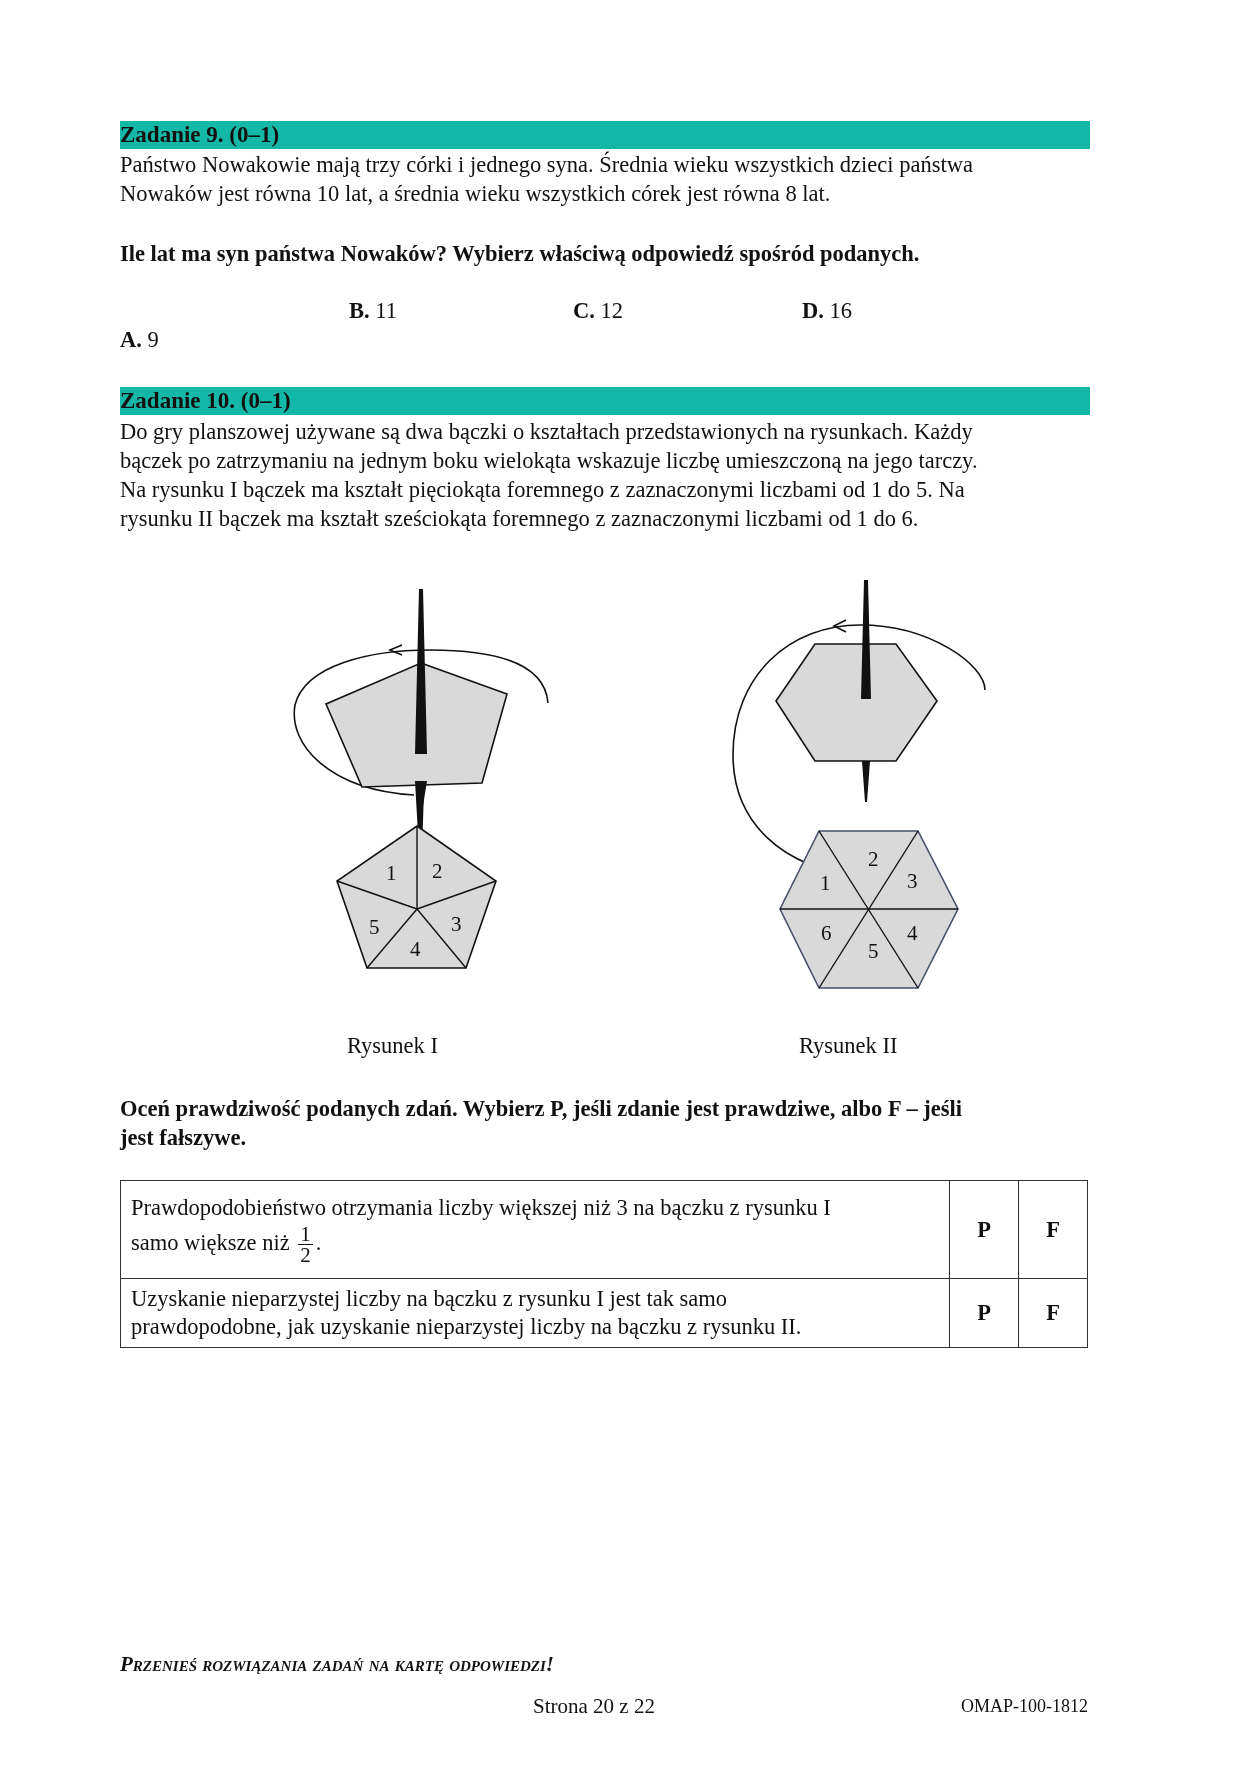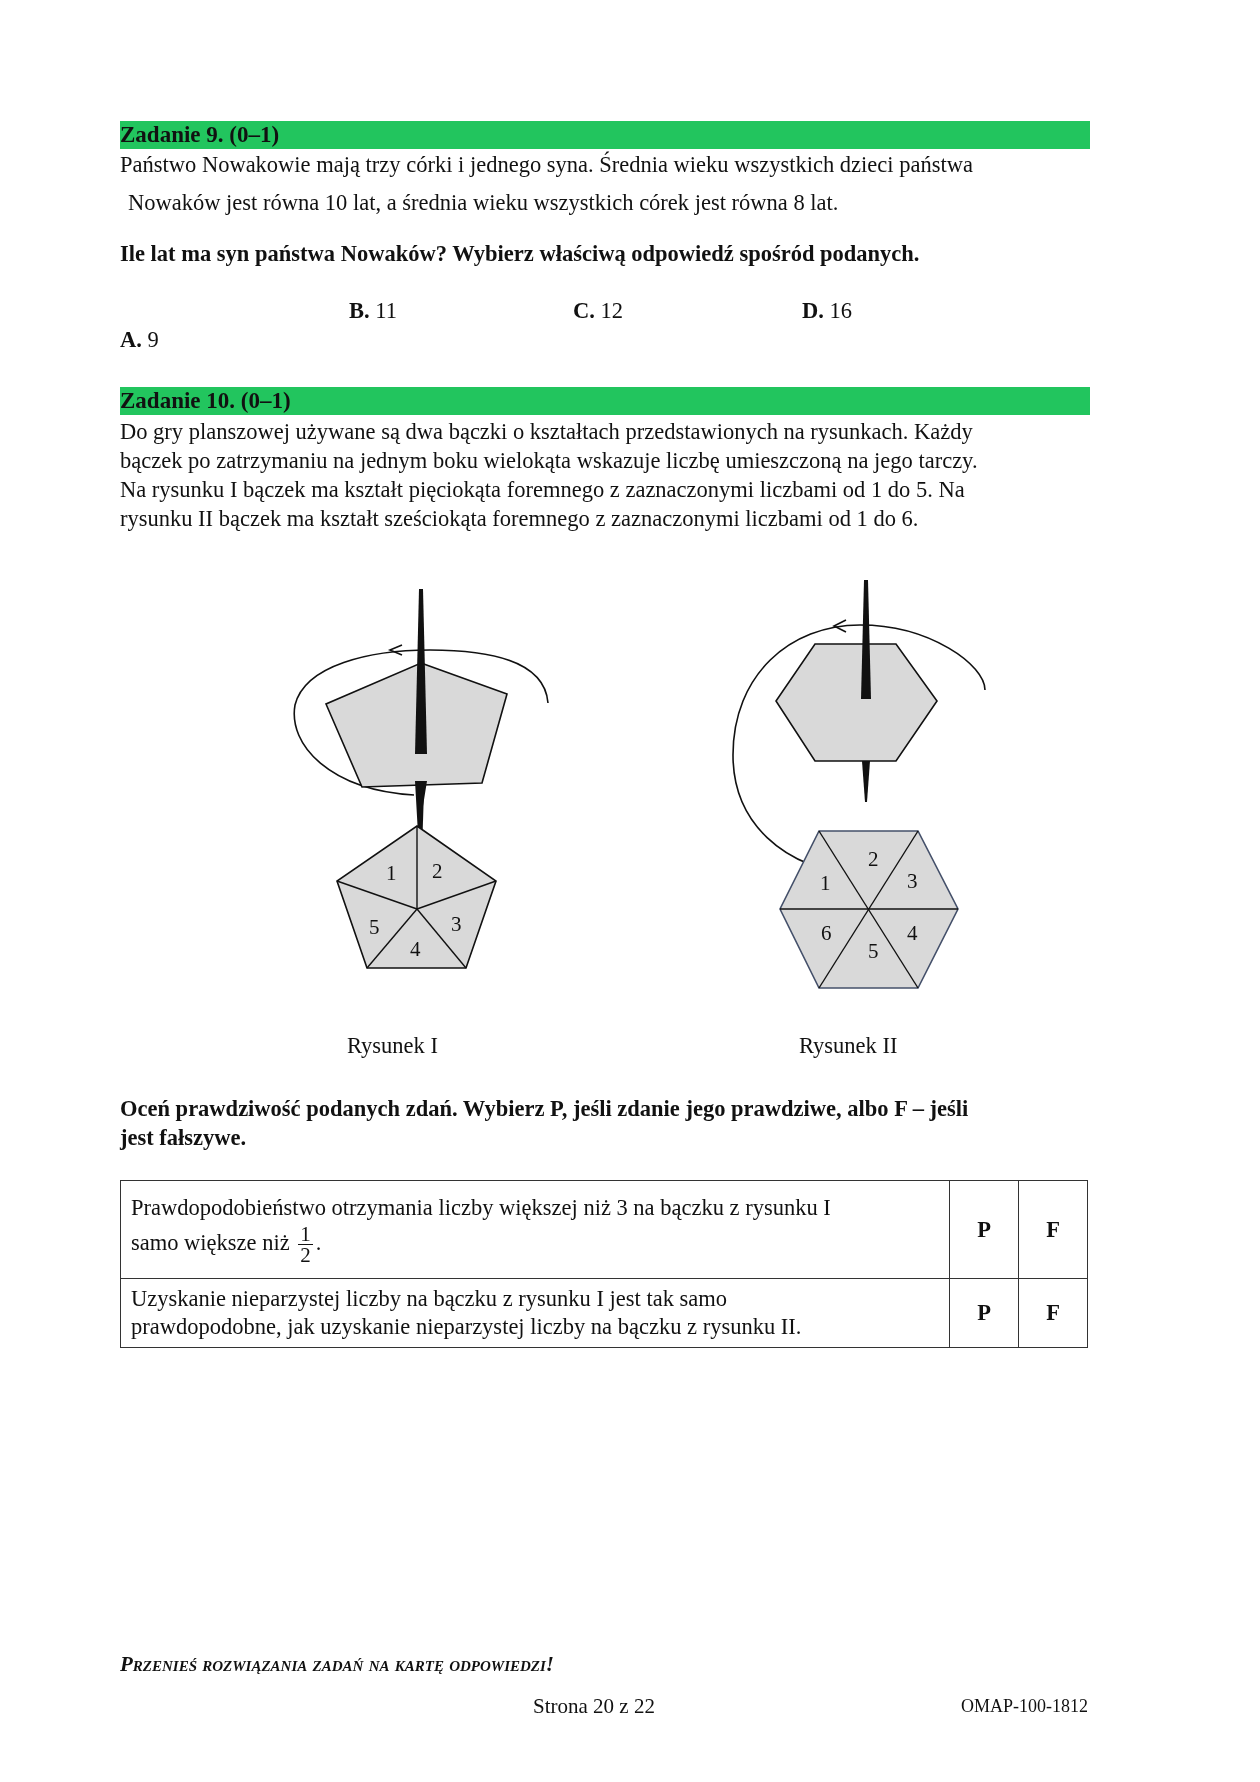--- a/index.html
+++ b/index.html
@@ -1,19 +1,19 @@
 <!DOCTYPE html>
 <html><head>
 <meta charset="utf-8">
 <style>
   html, body { margin:0; padding:0; background:#fff; }
   body { width:1260px; height:1782px; position:relative; overflow:hidden;
          font-family:"Liberation Serif", serif; color:#111; }
   .abs { position:absolute; }
-  .bar { position:absolute; left:120px; width:970px; height:28px; background:#22c55e; }
+  .bar { position:absolute; left:120px; width:970px; height:28px; background:#14b8a6; }
   .bar span { position:absolute; left:0; top:1px; font-weight:bold; font-size:23px; line-height:26px; }
   .txt { position:absolute; left:120px; font-size:22.5px; line-height:29px; white-space:nowrap; }
   .bold { font-weight:bold; }
   .opt { position:absolute; top:298px; font-size:22.5px; }
   .opt b { font-weight:bold; }
   table.pf { position:absolute; left:120px; top:1180px; width:968px; border-collapse:collapse; font-size:22.5px; }
   table.pf td { border:1.5px solid #333; vertical-align:middle; }
   table.pf td.stmt { padding:4px 10px; line-height:28px; }
   table.pf td.pf-cell { width:66px; text-align:center; font-weight:bold; }
   .frac { display:inline-block; vertical-align:middle; text-align:center; font-size:21px; line-height:20px; margin:0 3px; }
@@ -24,21 +24,21 @@
   .code { position:absolute; right:172px; top:1696px; font-size:18px; }
   .caption { position:absolute; font-size:22.5px; }
 </style>
 </head>
 <body>
 
 <div class="bar" style="top:121px;">
   <span>Zadanie 9. (0–1)</span>
 </div>
 <div class="txt" style="top:150px;">Państwo Nowakowie mają trzy córki i jednego syna. Średnia wieku wszystkich dzieci państwa</div>
-<div class="txt" style="top:188px;margin-left:8px;">Nowaków jest równa 10 lat, a średnia wieku wszystkich córek jest równa 8 lat.</div>
+<div class="txt" style="top:179px;">Nowaków jest równa 10 lat, a średnia wieku wszystkich córek jest równa 8 lat.</div>
 <div class="txt bold" style="top:239px;">Ile lat ma syn państwa Nowaków? Wybierz właściwą odpowiedź spośród podanych.</div>
 
 <div class="opt" style="left:120px;margin-top:29px;"><b>A.</b> <span>9</span></div>
 <div class="opt" style="left:349px;"><b>B.</b> <span>11</span></div>
 <div class="opt" style="left:573px;"><b>C.</b> <span>12</span></div>
 <div class="opt" style="left:802px;"><b>D.</b> <span>16</span></div>
 
 <div class="bar" style="top:387px;">
   <span>Zadanie 10. (0–1)</span>
 </div>
@@ -94,21 +94,21 @@
       <text x="907" y="940">4</text>
       <text x="868" y="958">5</text>
       <text x="821" y="940">6</text>
     </g>
   </g>
 </svg>
 
 <div class="caption" style="left:347px; top:1033px;">Rysunek I</div>
 <div class="caption" style="left:799px; top:1033px;">Rysunek II</div>
 
-<div class="txt bold" style="top:1094px;">Oceń prawdziwość podanych zdań. Wybierz P, jeśli zdanie jego prawdziwe, albo F – jeśli</div>
+<div class="txt bold" style="top:1094px;">Oceń prawdziwość podanych zdań. Wybierz P, jeśli zdanie jest prawdziwe, albo F – jeśli</div>
 <div class="txt bold" style="top:1123px;">jest fałszywe.</div>
 
 <table class="pf">
   <tbody>
       <tr style="height:98px;">
     <td class="stmt">
       <div>Prawdopodobieństwo otrzymania liczby większej niż 3 na bączku z rysunku I</div>
       <div style="margin-top:2px;">
         <span>samo większe niż</span>
         <span class="frac"><span class="num">1</span><span class="den">2</span></span><span>.</span>

